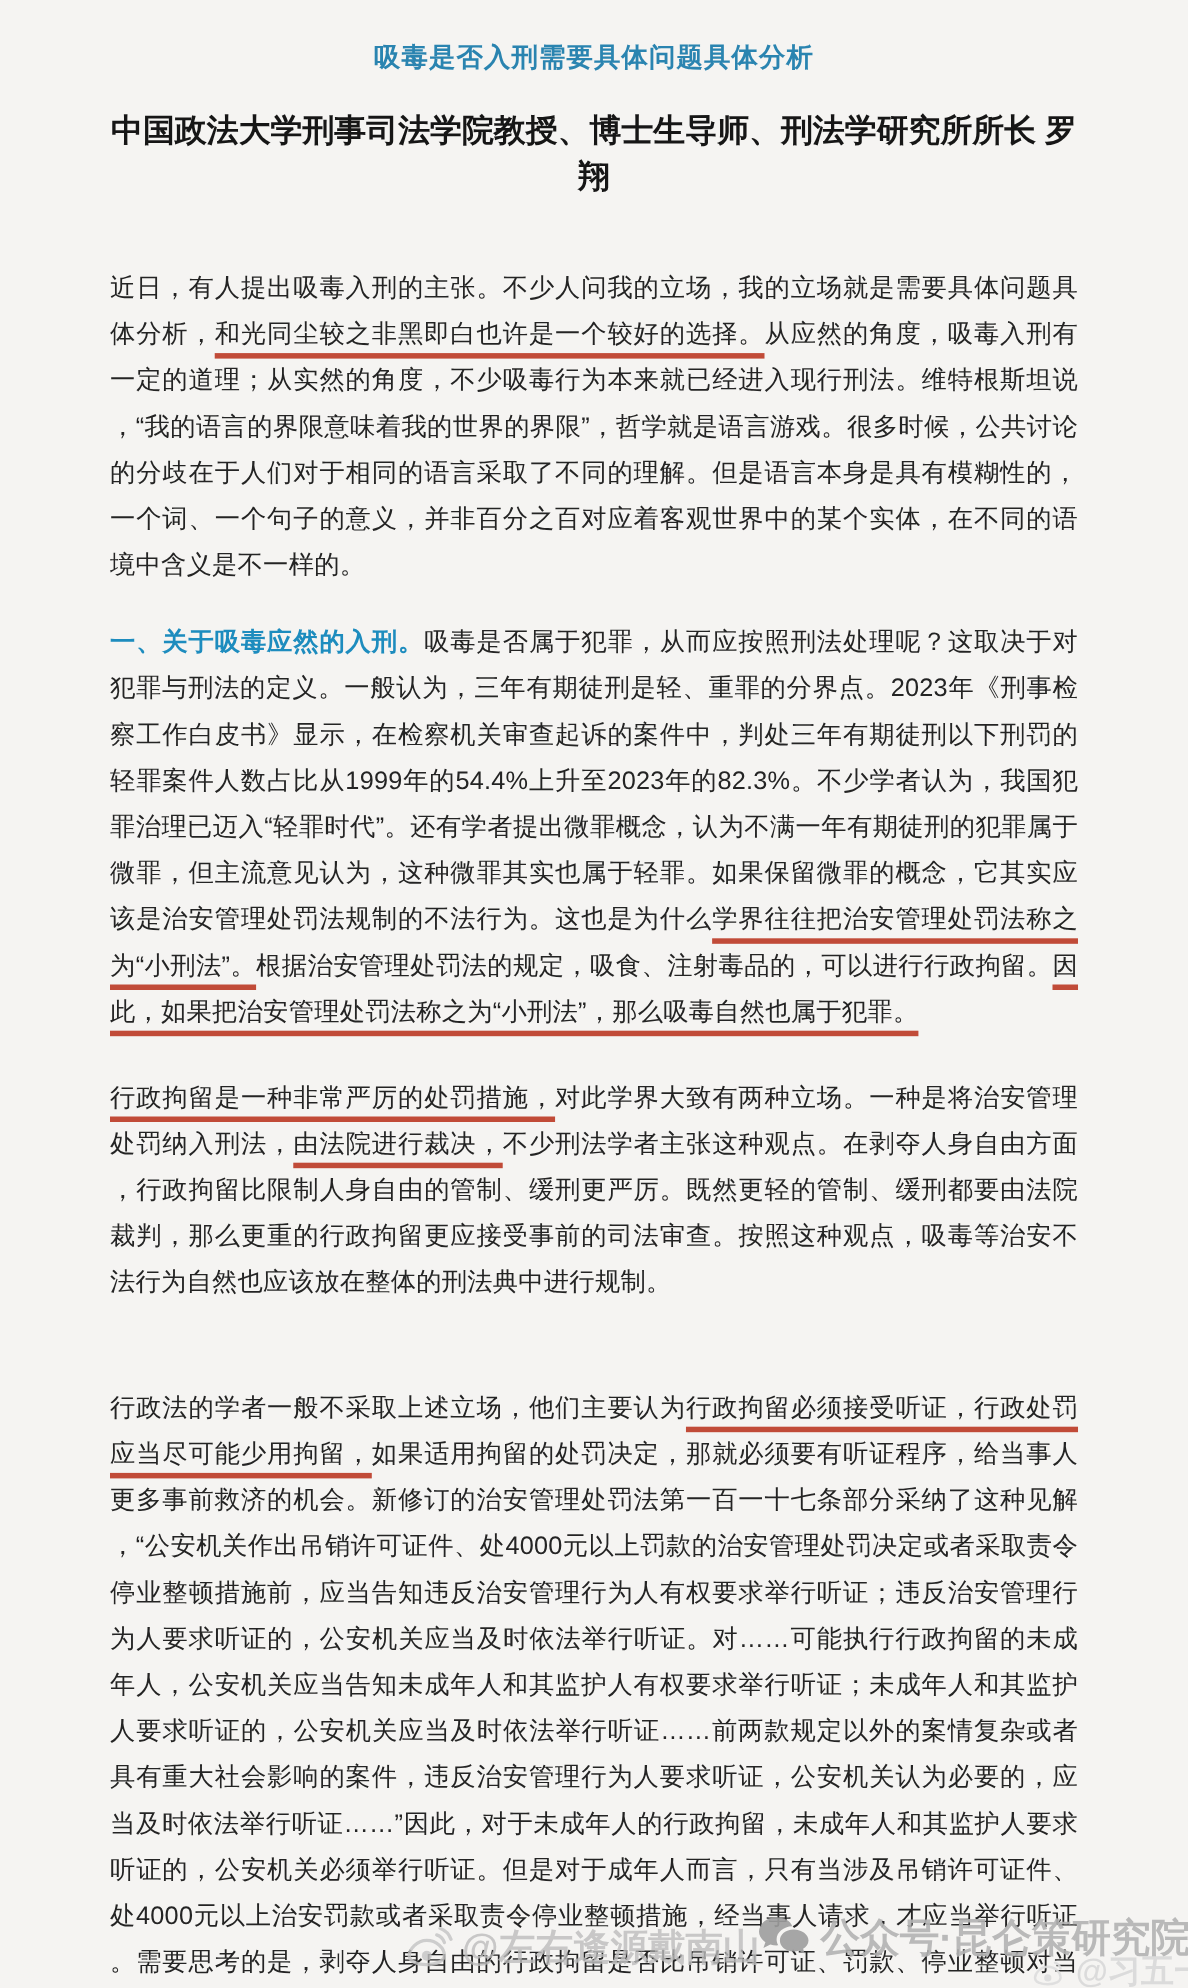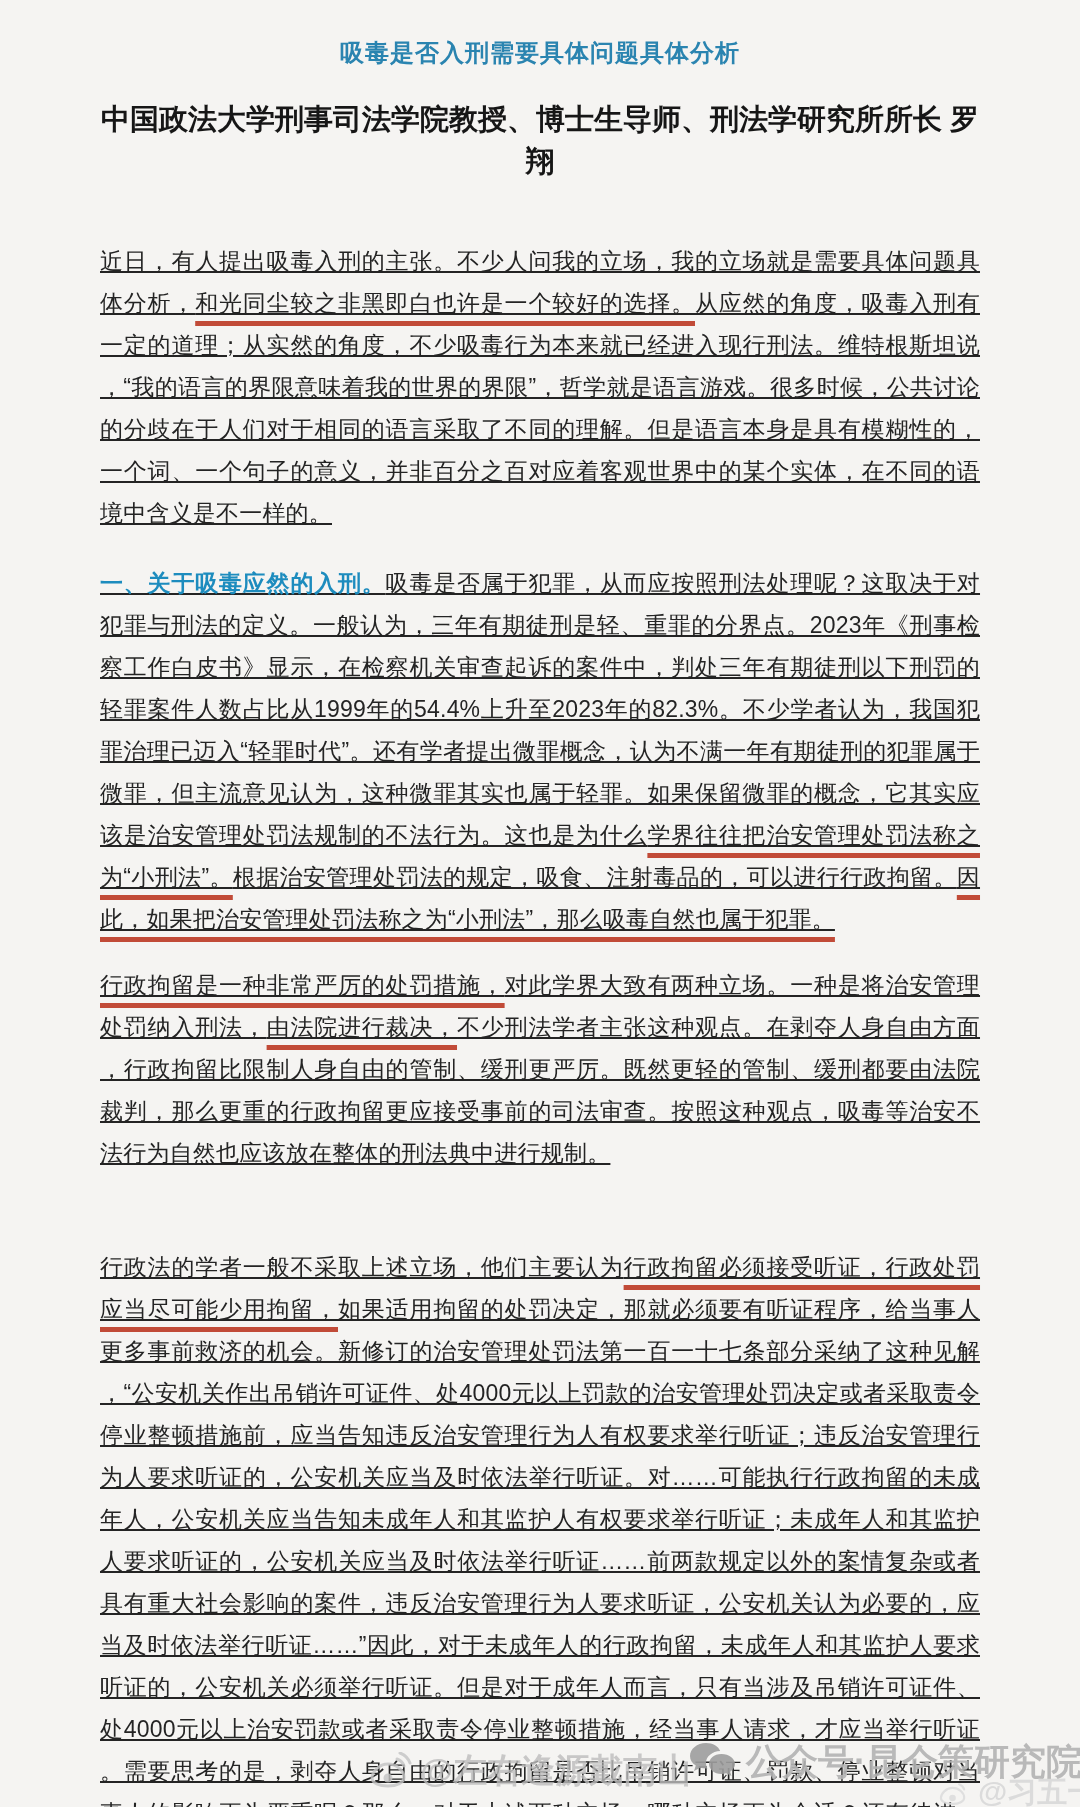--- a/index.html
+++ b/index.html
@@ -50,25 +50,24 @@
   }
   .para{
     margin:40px 0 0 0;
     font-size:23px;
     line-height:42px;
     font-weight:500;
     text-align:justify;
     letter-spacing:0.2px;
     overflow-wrap:anywhere;
     line-break:anywhere;
-    text-decoration:underline;
   }
   .para.first{margin-top:58px;}
   .para.section{margin-top:28px;}
-  .para.p3{margin-top:24px;}
+  .para.p3{margin-top:36px;}
   .para.p4{margin-top:72px;}
   .run-normal{}
   .run-underline{
     text-decoration:underline;
     text-decoration-color:var(--underline-red);
     text-decoration-thickness:5px;
     text-underline-offset:10px;
     text-decoration-skip-ink:none;
   }
   .run-heading{

